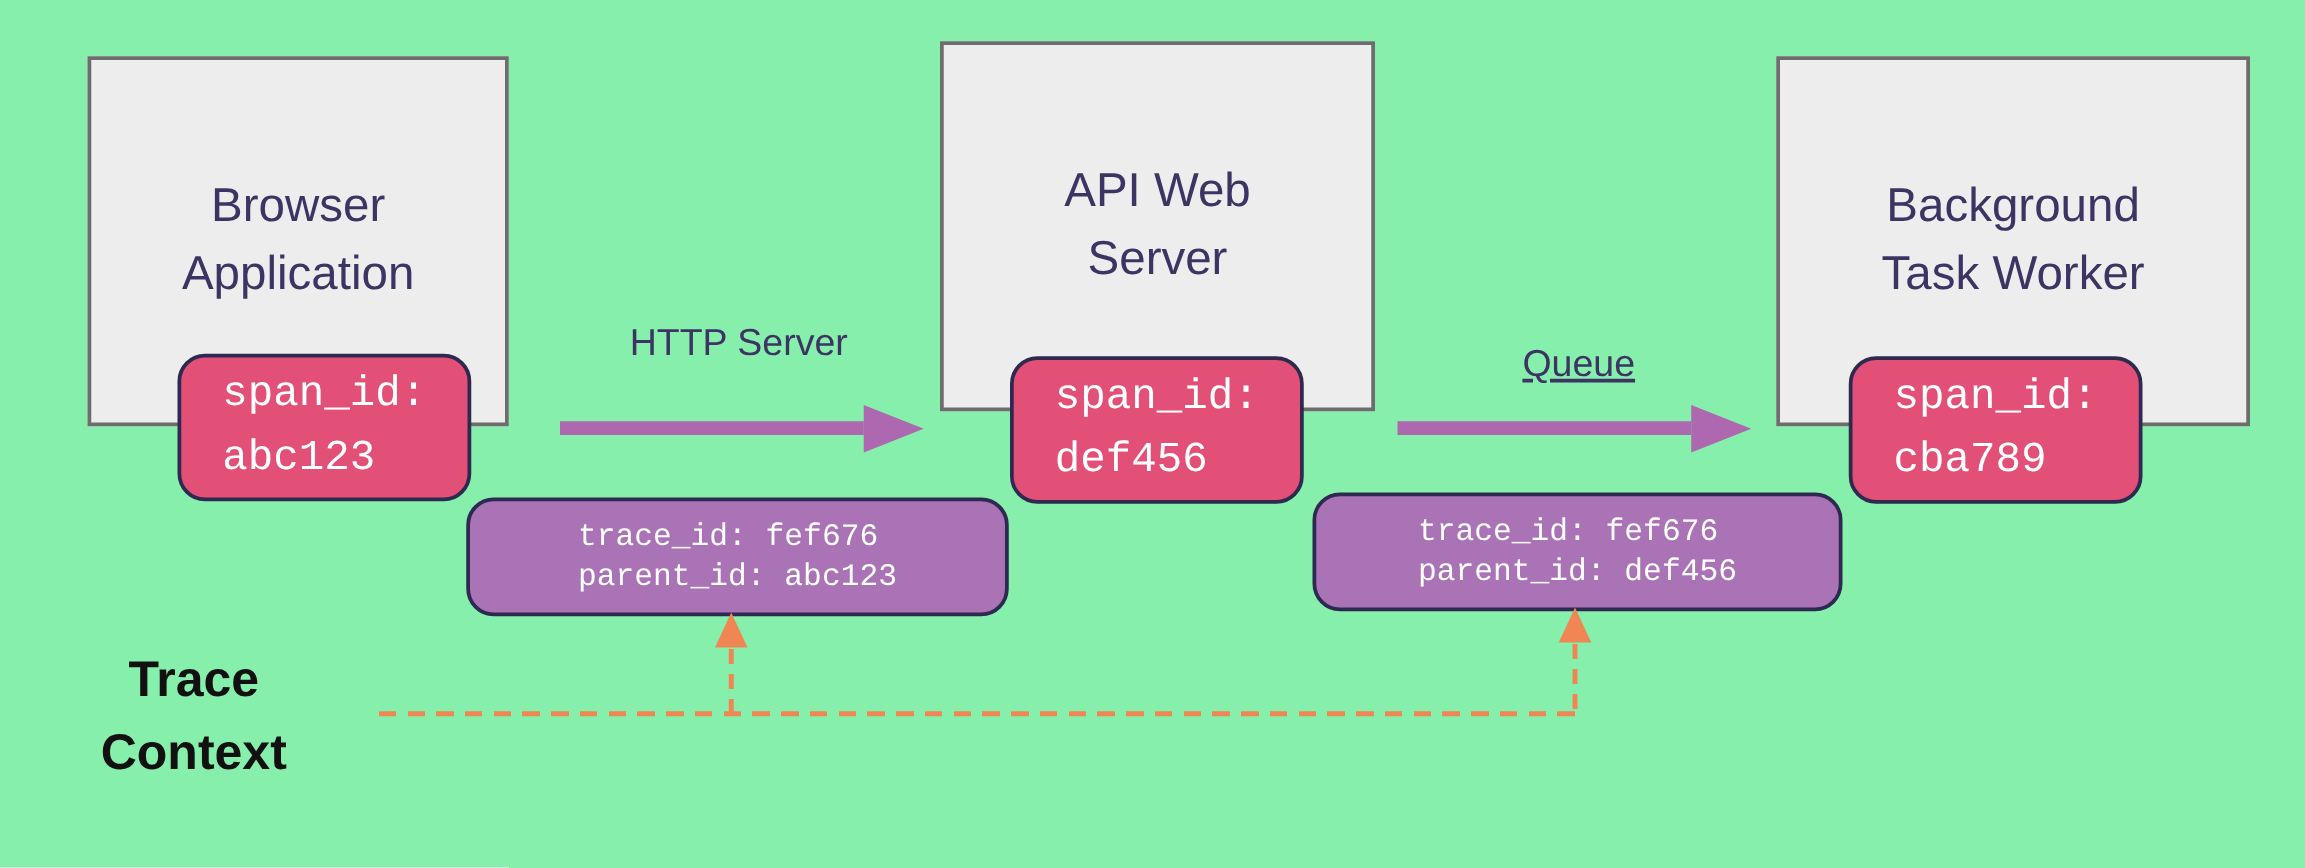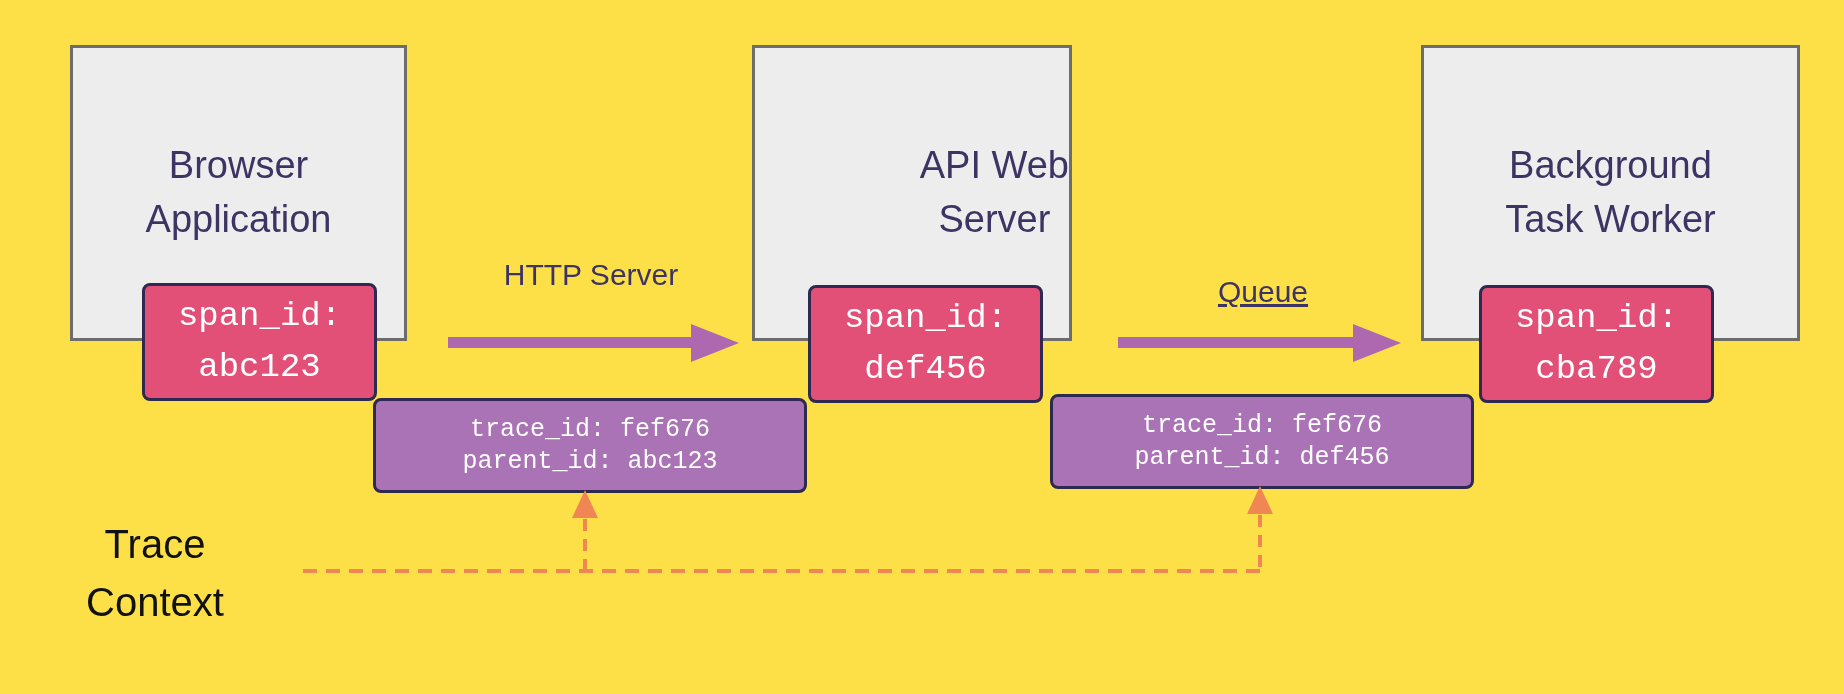--- a/index.html
+++ b/index.html
@@ -1,42 +1,42 @@
 <!DOCTYPE html>
 <html><head>
 <meta charset="utf-8">
 <style>
   html,body{margin:0;padding:0;background:#ffffff;}
   #canvas{
     position:relative;
     width:1844px;height:694px;
-    background:#fde047;
+    background:#86efac;
     font-family:"Liberation Sans", sans-serif;
     overflow:hidden;
   }
   .service-box{
     position:absolute;
     background:#ededee;
     border:3px solid #6d6d6d;
     box-sizing:border-box;
     display:flex;align-items:center;justify-content:center;
     text-align:center;
     color:#3d3464;
     font-size:38px;font-weight:500;line-height:1.42;
     white-space:pre-line;
   }
   .badge{
     position:absolute;
     box-sizing:border-box;
     border:3.5px solid #2e2950;
-    border-radius:8px;
+    border-radius:22px;
     color:#ffffff;
     font-family:"Liberation Mono","DejaVu Sans Mono",monospace;
     display:flex;align-items:center;justify-content:center;
-    text-align:center;
+    text-align:left;
     white-space:pre-line;
   }
   .span-badge{
     background:#e25077;
     font-size:34px;line-height:1.5;
     width:235px;height:118px;
   }
   .trace-badge{
     background:#a973b5;
     font-size:25px;line-height:1.28;
@@ -57,21 +57,21 @@
     width:0;height:0;
     border-top:19px solid transparent;
     border-bottom:19px solid transparent;
     border-left:48px solid #ad68af;
   }
   .trace-context-label{
     position:absolute;
     left:35px;top:515px;width:240px;
     text-align:center;
     color:#111111;
-    font-size:40px;font-weight:400;line-height:1.45;
+    font-size:40px;font-weight:700;line-height:1.45;
     white-space:pre-line;
   }
   .dash-h{
     position:absolute;
     left:303px;top:569px;width:959px;height:4px;
     background:repeating-linear-gradient(90deg,#f08654 0 14px,transparent 14px 23px);
   }
   .dash-v{
     position:absolute;
     width:4px;
@@ -91,21 +91,21 @@
 </style>
 </head>
 <body>
 
 <div id="canvas">
 
   <div class="service-box" style="left:70px;top:45px;width:337px;height:296px;">
     <span>Browser
 Application</span>
   </div>
-  <div class="service-box" style="left:752px;top:45px;width:320px;height:296px;justify-content:flex-end;">
+  <div class="service-box" style="left:752px;top:33px;width:348px;height:296px;">
     <span>API Web
 Server</span>
   </div>
   <div class="service-box" style="left:1421px;top:45px;width:379px;height:296px;">
     <span>Background
 Task Worker</span>
   </div>
 
   <div class="link-label" style="left:446px;top:258px;width:290px;">HTTP Server</div>
   <div class="arrow-line" style="left:448px;top:337px;width:243px;"></div>

